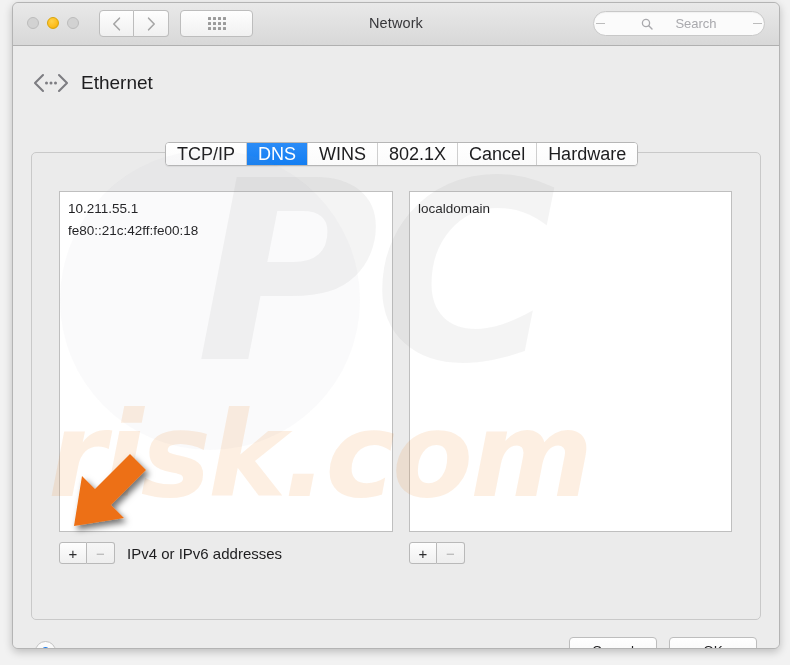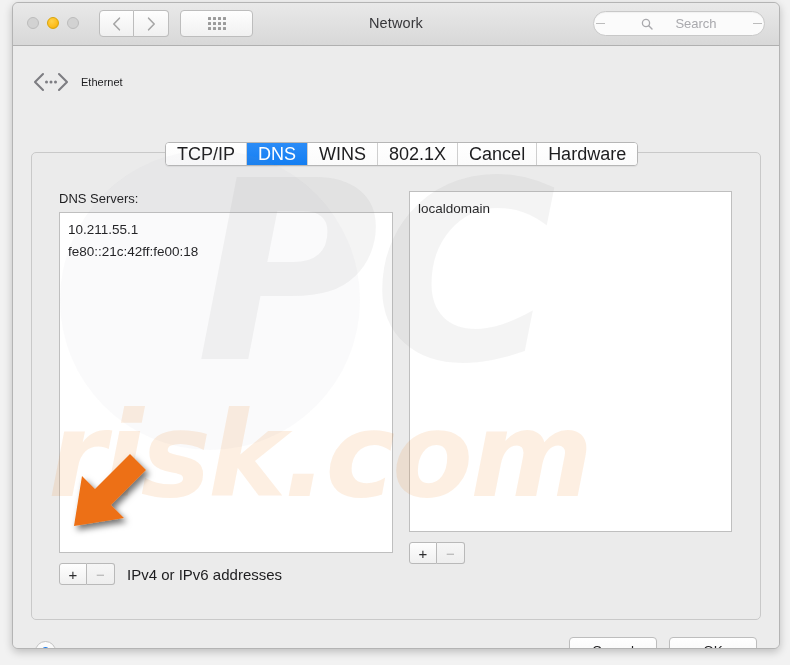--- a/index.html
+++ b/index.html
@@ -167,21 +167,21 @@
 
   .iface-head {
     position: absolute;
     left: 20px;
     top: 26px;
     display: flex;
     align-items: center;
     gap: 12px;
   }
   .iface-name {
-    font-size: 11px;
+    font-size: 19px;
     color: #1d1d1f;
   }
 
   
   .tabbar {
     position: absolute;
     left: 152px;
     top: 96px;
     display: flex;
     height: 22px;
@@ -464,21 +464,20 @@
         <div class="tab">WINS</div>
         <div class="tab">802.1X</div>
         <div class="tab">Cancel</div>
         <div class="tab">Hardware</div>
       </div>
 
       <div class="panel">
         <div class="columns">
 
           <div class="col left">
-            <span class="col-label">DNS Servers:</span>
             <div class="listbox">
               <div class="listrow">10.211.55.1</div>
               <div class="listrow">fe80::21c:42ff:fe00:18</div>
             </div>
             <div class="addrow">
               <div class="pmgroup">
                 <div class="pmbtn plus">+</div>
                 <div class="pmbtn minus">−</div>
               </div>
               <span class="addhint">IPv4 or IPv6 addresses</span>

